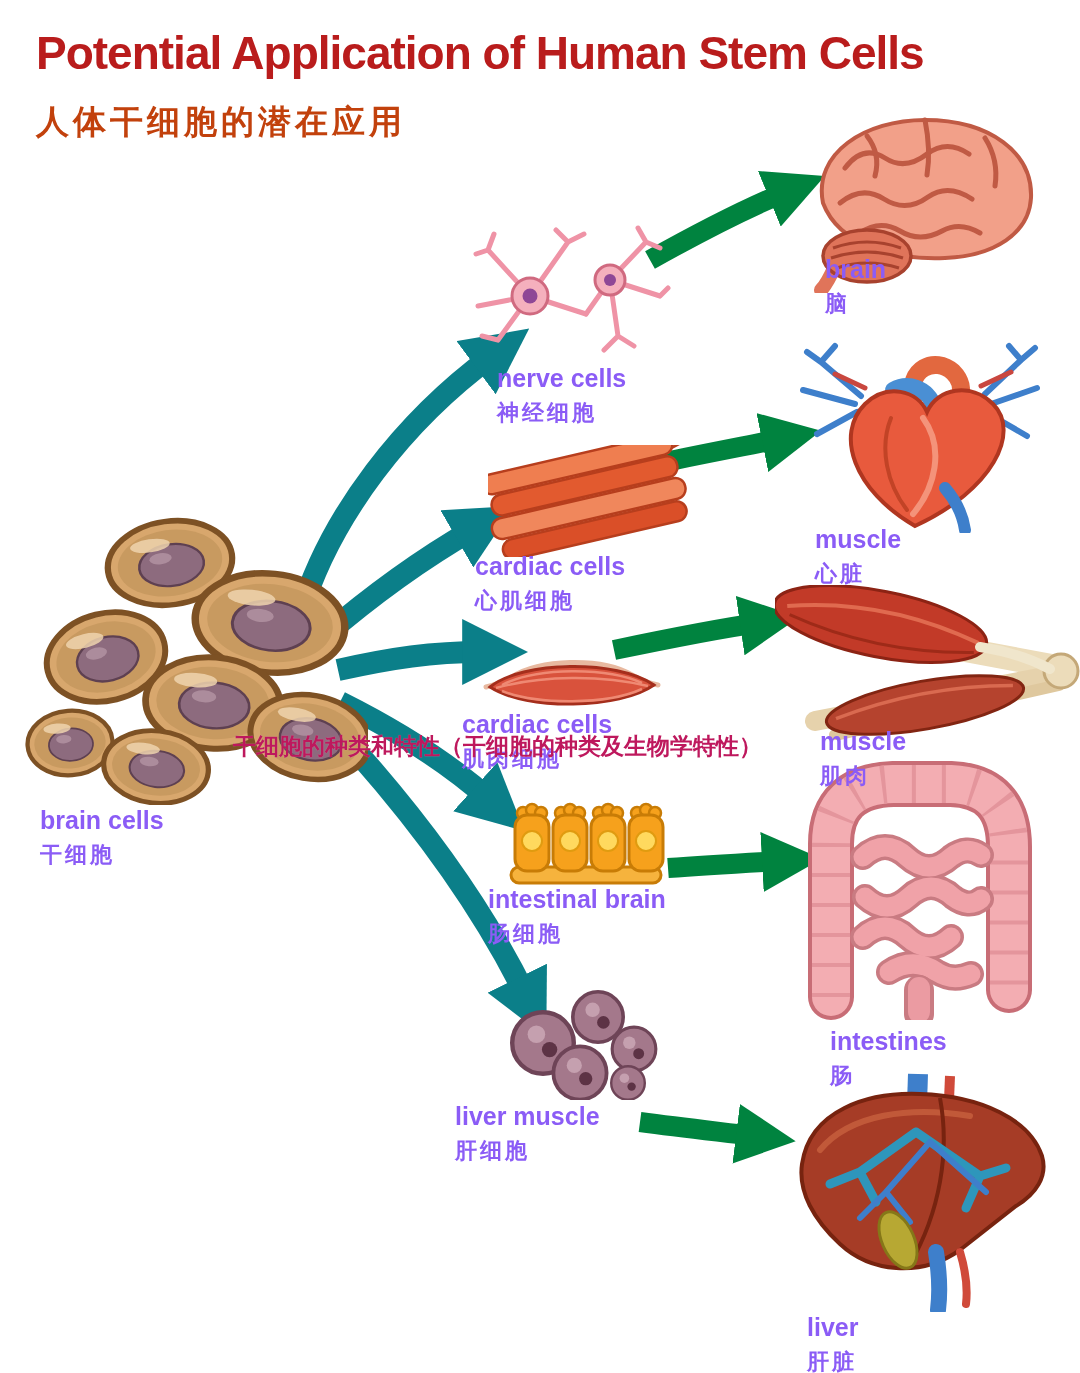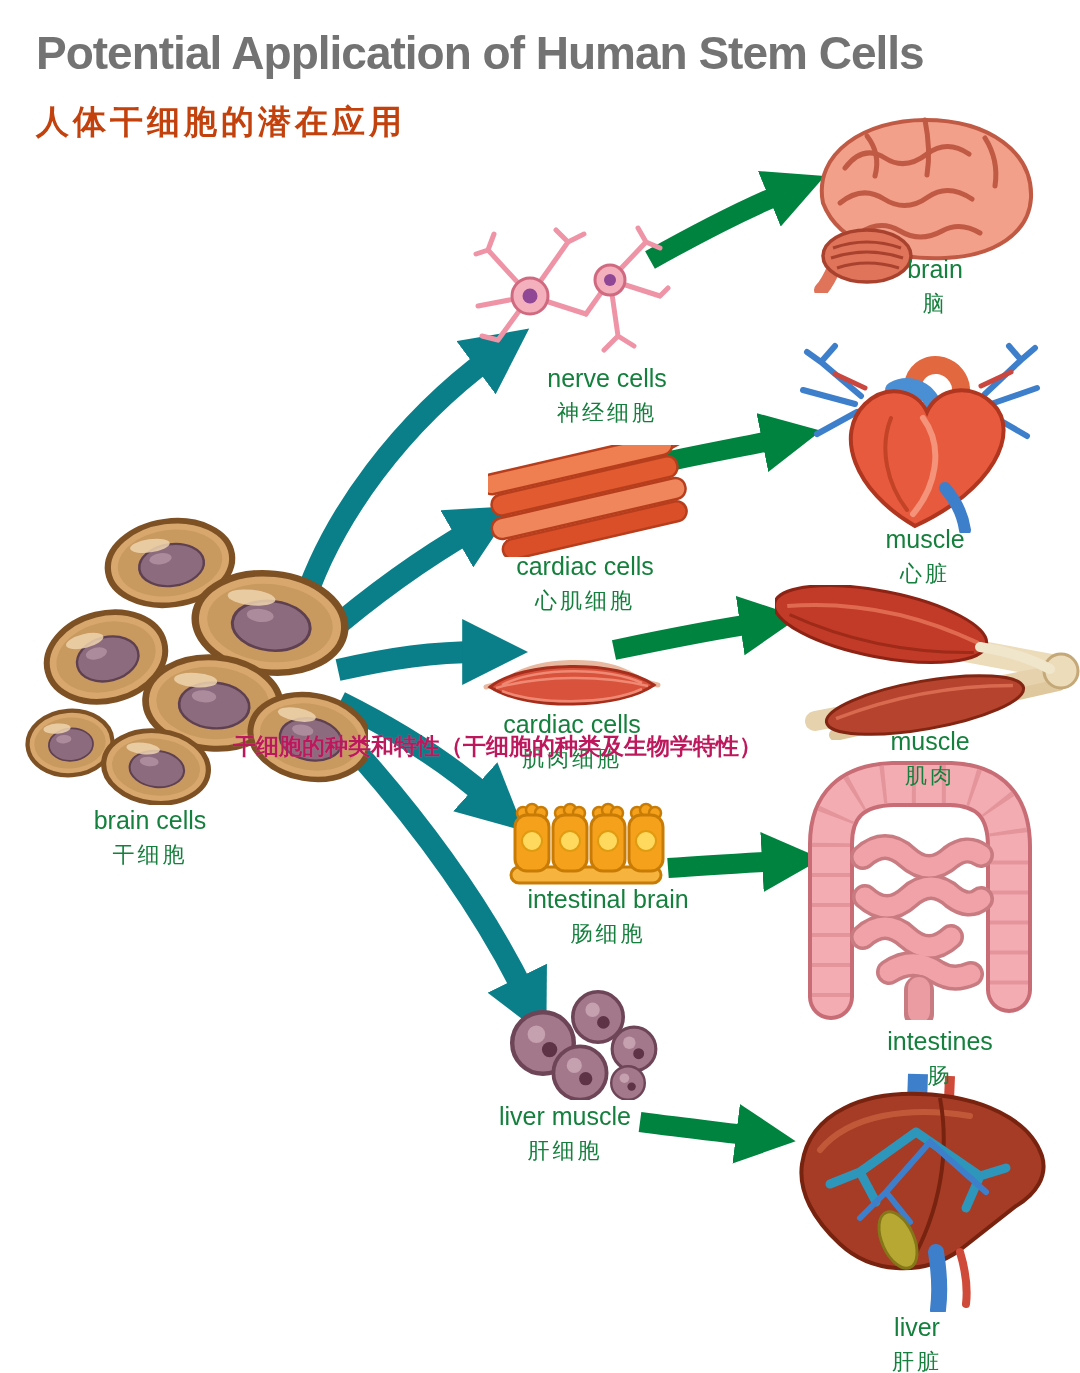--- a/index.html
+++ b/index.html
@@ -1,26 +1,26 @@
 <!DOCTYPE html>
 <html><head>
 <meta charset="utf-8">
 <style>
   * { box-sizing: border-box; margin: 0; padding: 0; }
   html, body { background: #ffffff; }
   body { font-family: "Liberation Sans", sans-serif; }
   .canvas { position: relative; width: 1080px; height: 1373px; background: #ffffff; overflow: hidden; }
 
-  .title { position: absolute; left: 36px; top: 26px; font-size: 46px; font-weight: 800; letter-spacing: -1px; color: #737373; white-space: nowrap; }
+  .title { position: absolute; left: 36px; top: 26px; font-size: 46px; font-weight: 800; letter-spacing: -1px; color: #b91c1c; white-space: nowrap; }
   .subtitle { position: absolute; left: 36px; top: 100px; font-size: 33px; font-weight: 700; color: #c2410c; letter-spacing: 4px; white-space: nowrap; }
 
   .arrows { position: absolute; left: 0; top: 0; z-index: 4; }
   .fig { position: absolute; z-index: 5; }
 
-  .lbl { position: absolute; z-index: 10; text-align: center; color: #15803d; font-weight: 400; }
+  .lbl { position: absolute; z-index: 10; color: #8b5cf6; font-weight: 700; }
   .lbl .en { font-size: 25px; white-space: nowrap; }
   .lbl .zh { font-size: 22px; margin-top: 5px; letter-spacing: 3px; white-space: nowrap; }
 
   .watermark { position: absolute; left: 233px; top: 731px; z-index: 30; font-size: 23px; font-weight: 700; color: #be185d; white-space: nowrap; text-shadow: 0 0 1px rgba(255,255,255,.35); }
 </style>
 </head>
 <body>
 
 <div class="canvas">
 

